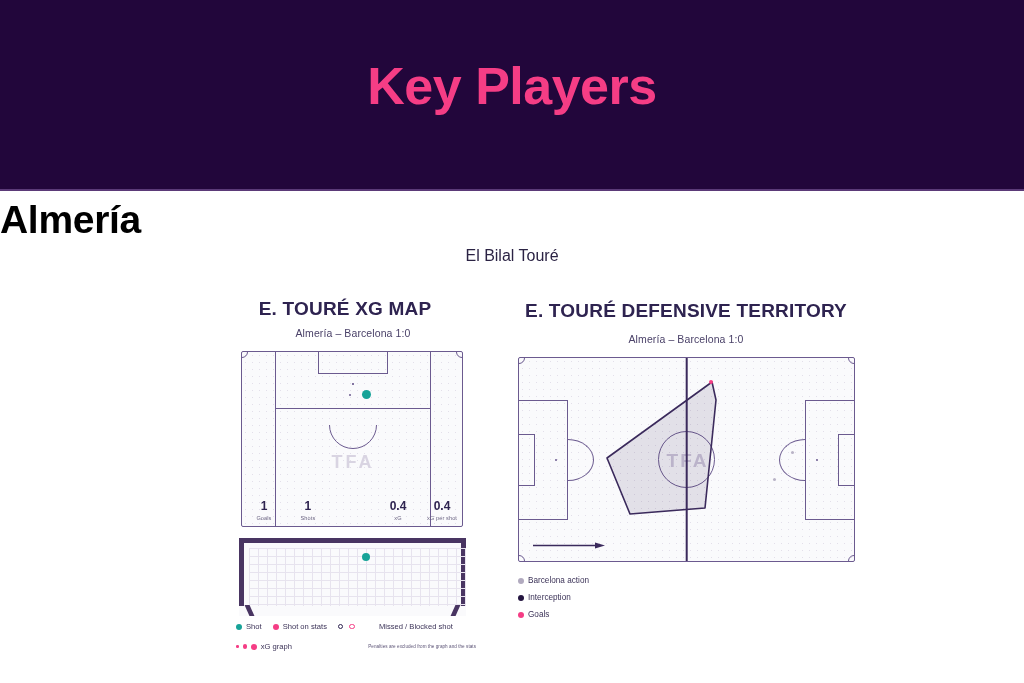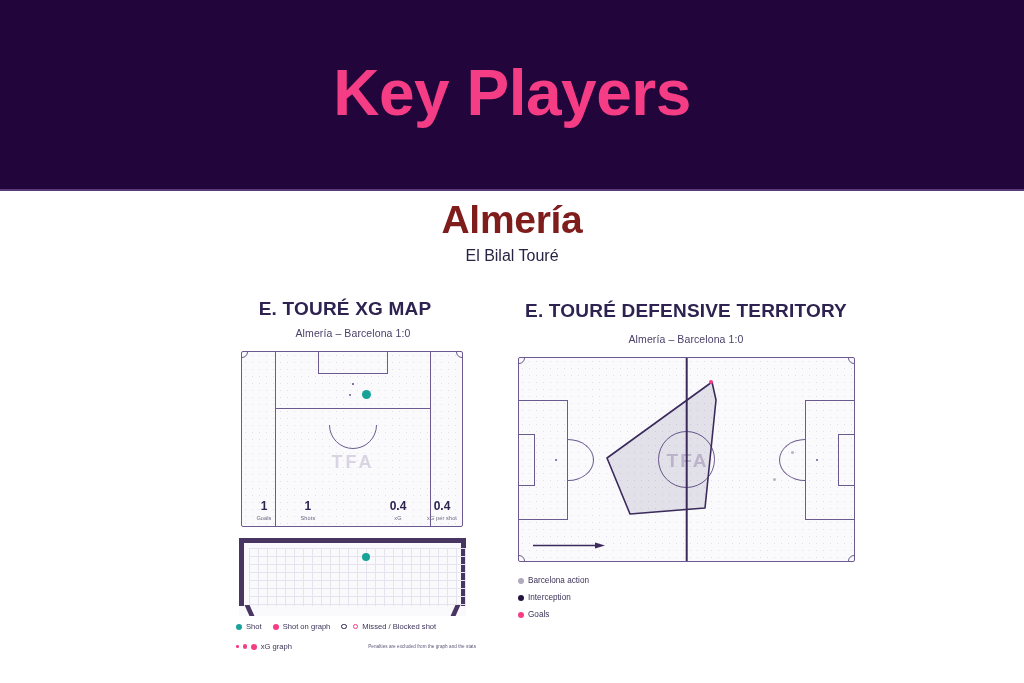--- a/index.html
+++ b/index.html
@@ -23,33 +23,32 @@
     background: #22063b;
     border-bottom: 2px solid #5b3a78;
     box-sizing: border-box;
   }
   #page-title {
     position: absolute;
     left: 0; top: 58px;
     width: 1024px;
     text-align: center;
     color: #f53d85;
-    font-size: 64px;
+    font-size: 52px;
     font-weight: bold;
     letter-spacing: -0.5px;
     line-height: 1.1;
   }
 
   
   #team-name {
     position: absolute;
     left: 0; top: 198px;
     width: 1024px;
-    text-align: center;
-    color: #7f1d1d;
+    color: #000000;
     font-size: 39px;
     font-weight: bold;
     letter-spacing: -0.3px;
   }
   #player-name {
     position: absolute;
     left: 0; top: 247px;
     width: 1024px;
     text-align: center;
     color: #2b2344;
@@ -440,26 +439,26 @@
 </div>
 
 <div id="xg-legend">
   <div class="legend-row">
     <div class="legend-item">
       <span class="sw sw-goal"></span>
       <span>Shot</span>
     </div>
     <div class="legend-item">
       <span class="sw sw-ontarget"></span>
-      <span>Shot on graph</span>
+      <span>Shot on stats</span>
     </div>
     <div class="legend-item">
       <span class="sw sw-hollow-dark"></span>
       <span class="sw sw-hollow-pink"></span>
-      <span style="margin-left:0;">Missed / Blocked shot</span>
+      <span style="margin-left:20px;">Missed / Blocked shot</span>
     </div>
   </div>
   <div class="legend-row">
     <div class="legend-item">
       <span class="sw sw-xg1"></span>
       <span class="sw sw-xg2"></span>
       <span class="sw sw-xg3"></span>
       <span>xG graph</span>
     </div>
     <div id="xg-note">Penalties are excluded from the graph and the stats</div>

